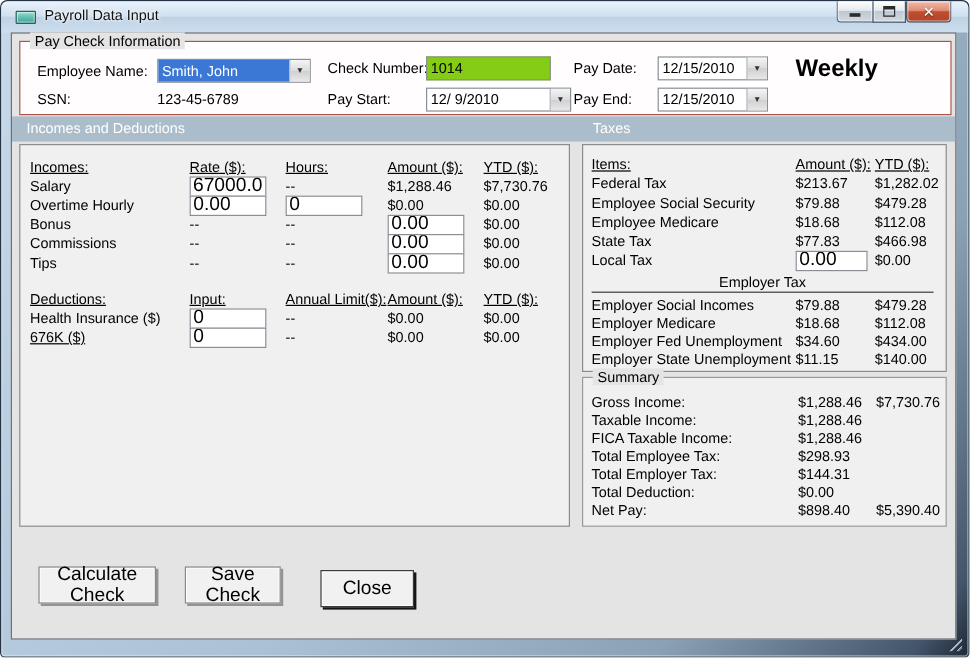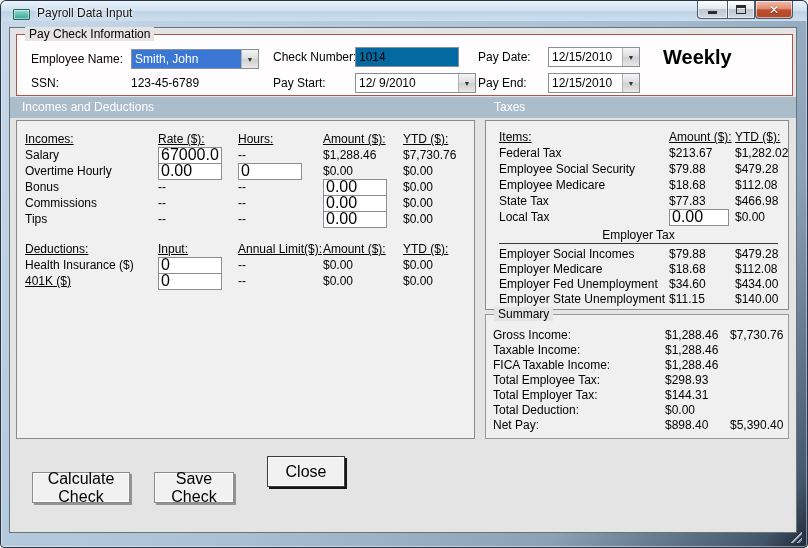--- a/index.html
+++ b/index.html
@@ -7,21 +7,21 @@
 
   .window {
     position:relative; width:808px; height:548px;
     background:linear-gradient(125deg,#c7d8e9 0%,#abc1d5 50%,#8ba1b6 78%,#43556a 96%,#1d2835 100%);
     border:1px solid #253446; border-radius:6px 6px 4px 4px;
     box-shadow:inset 0 0 0 1px rgba(255,255,255,.45);
     overflow:hidden;
   }
 
   
-  .titlebar { position:absolute; left:0; top:0; right:0; height:20px;
+  .titlebar { position:absolute; left:0; top:0; right:0; height:26px;
     background:linear-gradient(180deg,#eaf3fc 0%,#cfe0ef 48%,#bed3e6 52%,#cddeee 100%);
     border-radius:6px 6px 0 0; }
   .app-icon { position:absolute; left:12px; top:8px; width:17px; height:11px;
     background:linear-gradient(180deg,#8fdccf,#3aa393); border:1px solid #256458; border-radius:1px;
     box-shadow:inset 0 0 0 1px rgba(255,255,255,.5); }
   .title-text { position:absolute; left:36px; top:5px; font-size:12px; color:#111;
     text-shadow:0 0 4px #fff,0 0 2px #fff; white-space:nowrap; }
   .winbtns { position:absolute; right:14px; top:0; display:flex; }
   .wbtn { height:18px; border:1px solid #49596a; border-top:none; border-radius:0 0 4px 4px;
     display:flex; align-items:center; justify-content:center; cursor:default;
@@ -40,37 +40,37 @@
     background:#e4e4e4; border:1px solid #69717a; }
 
   
   .group-red { position:absolute; left:6px; top:6px; width:777px; height:62px;
     background:#fffdfd; border:1px solid #ad5347; }
   .group-red-label { position:absolute; left:8px; top:-8px; background:#e4e4e4; padding:0 4px; white-space:nowrap; }
   .fld-label { position:absolute; white-space:nowrap; line-height:20px; }
   .static-val { position:absolute; white-space:nowrap; line-height:20px; }
   .weekly { position:absolute; font-weight:bold; font-size:20px; line-height:20px; }
 
-  .tbx-static { position:absolute; height:20px; background:#0369a1; border:1px solid #898f97;
+  .tbx-static { position:absolute; height:20px; background:#84cc16; border:1px solid #898f97;
     line-height:18px; padding:0 3px; }
   .combo { position:absolute; height:20px; background:#fff; border:1px solid #898f97; display:flex; }
   .combo-val { flex:1; line-height:18px; padding:0 3px; white-space:nowrap; overflow:hidden; }
   .combo-val.sel { background:#3b77d4; color:#fff; }
   .combo-btn { width:17px; background:linear-gradient(180deg,#f5f5f5,#dcdcdc 50%,#cfcfcf 50%,#e8e8e8);
     border-left:1px solid #aeb2b8; display:flex; align-items:center; justify-content:center;
     font-size:7px; color:#333; }
 
   
   .strip { position:absolute; left:0; top:69px; width:100%; height:21px; background:#abbccb; }
   .strip span { position:absolute; top:3px; color:#fff; white-space:nowrap; }
 
   
   .panel { position:absolute; background:#f0f0f0; border:1px solid #8b8b8b; }
   .panel-left { left:6px; top:92px; width:459px; height:319px; padding:6px 0 8px 8px; }
-  .panel-tax  { left:475px; top:92px; width:304px; height:190px; padding:6px 0 0 13px; }
+  .panel-tax  { left:475px; top:92px; width:304px; height:190px; padding:6px 0 0 7px; }
   .group-summary { position:absolute; left:475px; top:286px; width:304px; height:125px;
     background:#f0f0f0; border:1px solid #9a9a9a; padding:12px 0 0 7px; }
   .group-summary .group-label { position:absolute; left:8px; top:-8px; background:#e4e4e4; padding:0 4px; }
 
   .u { text-decoration:underline; }
 
   .grid-inc, .grid-ded { display:grid; grid-template-columns:133px 80px 85px 80px 1fr;
     grid-auto-rows:16px; align-items:center; }
   .grid-inc { margin-top:4px; }
   .grid-ded { margin-top:14px; }
@@ -205,21 +205,21 @@
         <span class="cell u">Annual Limit($):</span>
         <span class="cell u">Amount ($):</span>
         <span class="cell u">YTD ($):</span>
 
         <span class="cell">Health Insurance  ($)</span>
         <span class="cell"><input class="tbx" value="0" style=""></span>
         <span class="cell">--</span>
         <span class="cell">$0.00</span>
         <span class="cell">$0.00</span>
 
-        <span class="cell u">401K  ($)</span>
+        <span class="cell u">676K  ($)</span>
         <span class="cell"><input class="tbx" value="0" style=""></span>
         <span class="cell">--</span>
         <span class="cell">$0.00</span>
         <span class="cell">$0.00</span>
       </div>
     </div>
 
     <div class="panel panel-tax">
       <div class="grid-tax">
         <span class="cell u">Items:</span>
@@ -296,17 +296,17 @@
         <span class="cell"></span>
 
         <span class="cell">Net Pay:</span>
         <span class="cell">$898.40</span>
         <span class="cell">$5,390.40</span>
       </div>
     </div>
 
     <button class="btn" style="left:22px;top:444px;width:98px;">Calculate Check</button>
     <button class="btn" style="left:144px;top:444px;width:80px;">Save Check</button>
-    <button class="btn default" style="left:257px;top:428px;width:78px;">Close</button>
+    <button class="btn default" style="left:257px;top:447px;width:78px;">Close</button>
   </div>
 
   <div class="resize-grip"></div>
 </div>
 
 </body></html>

